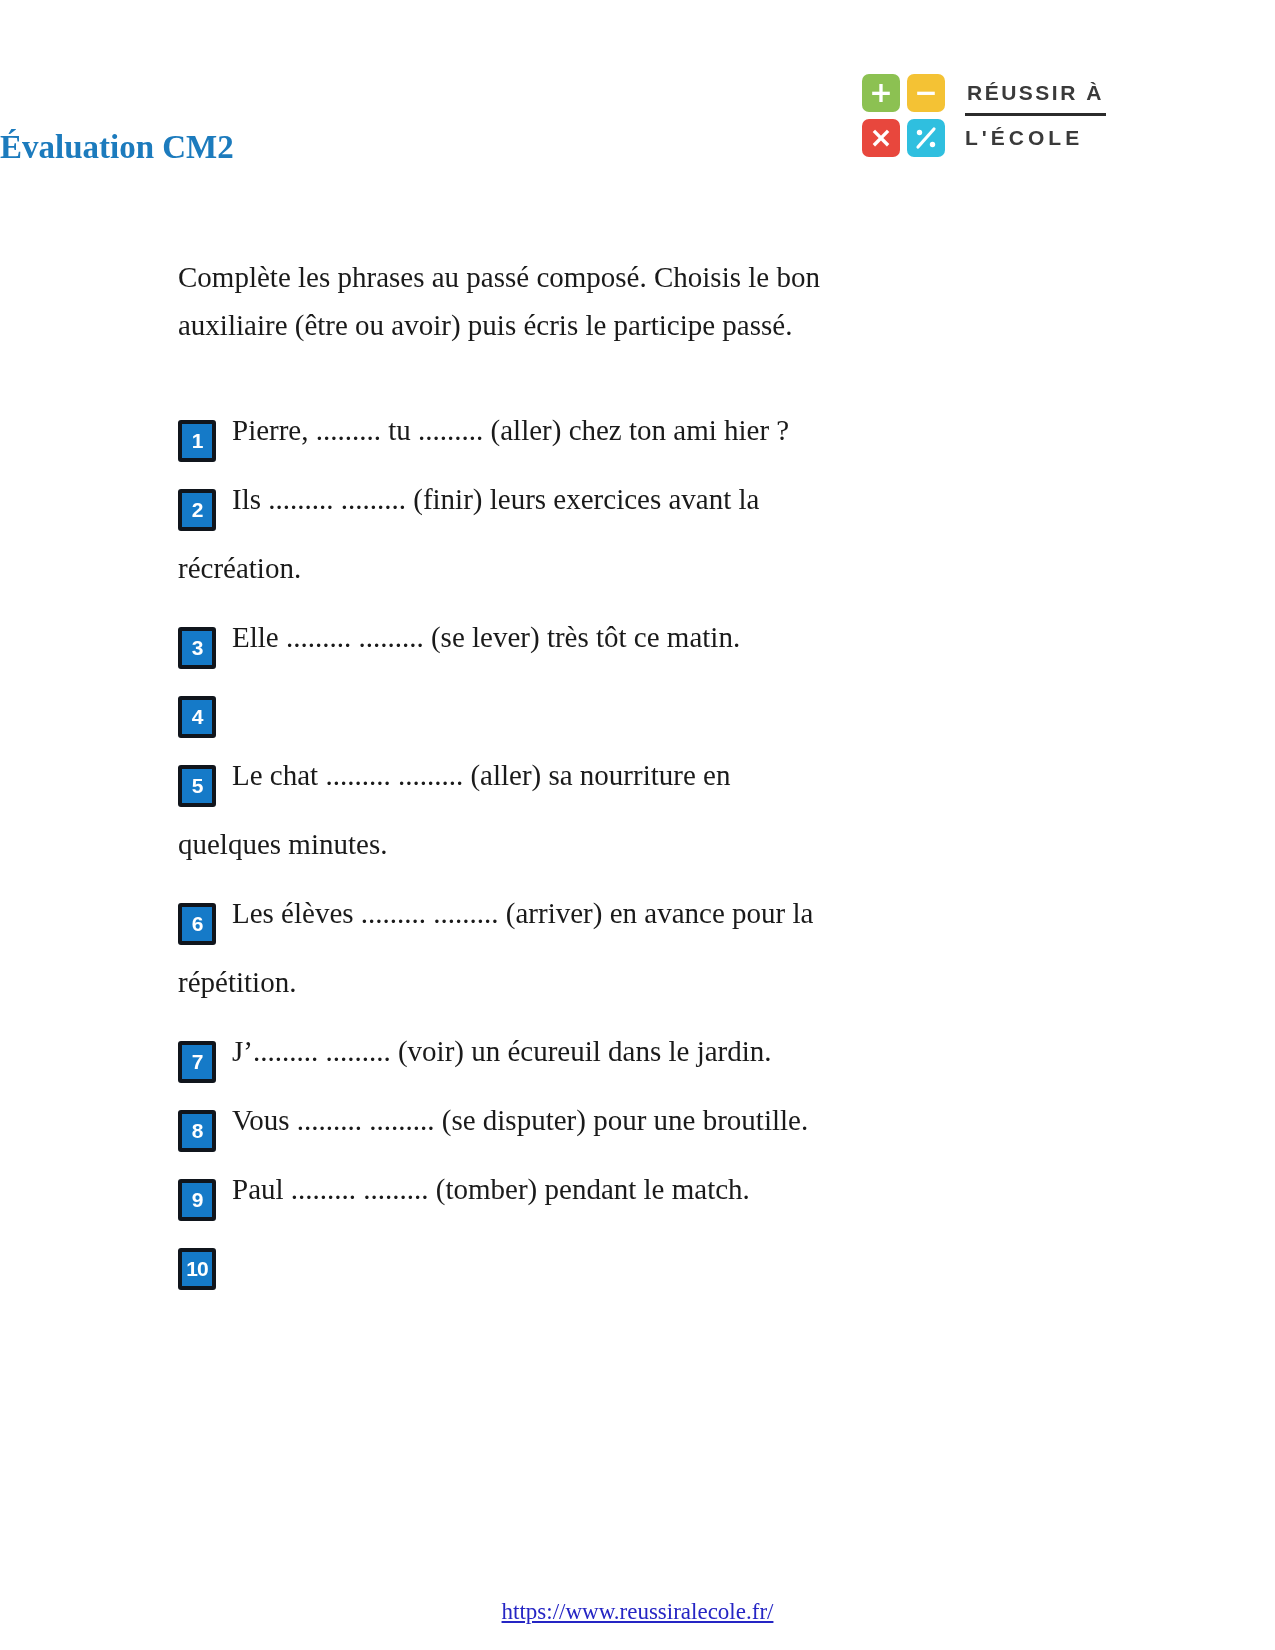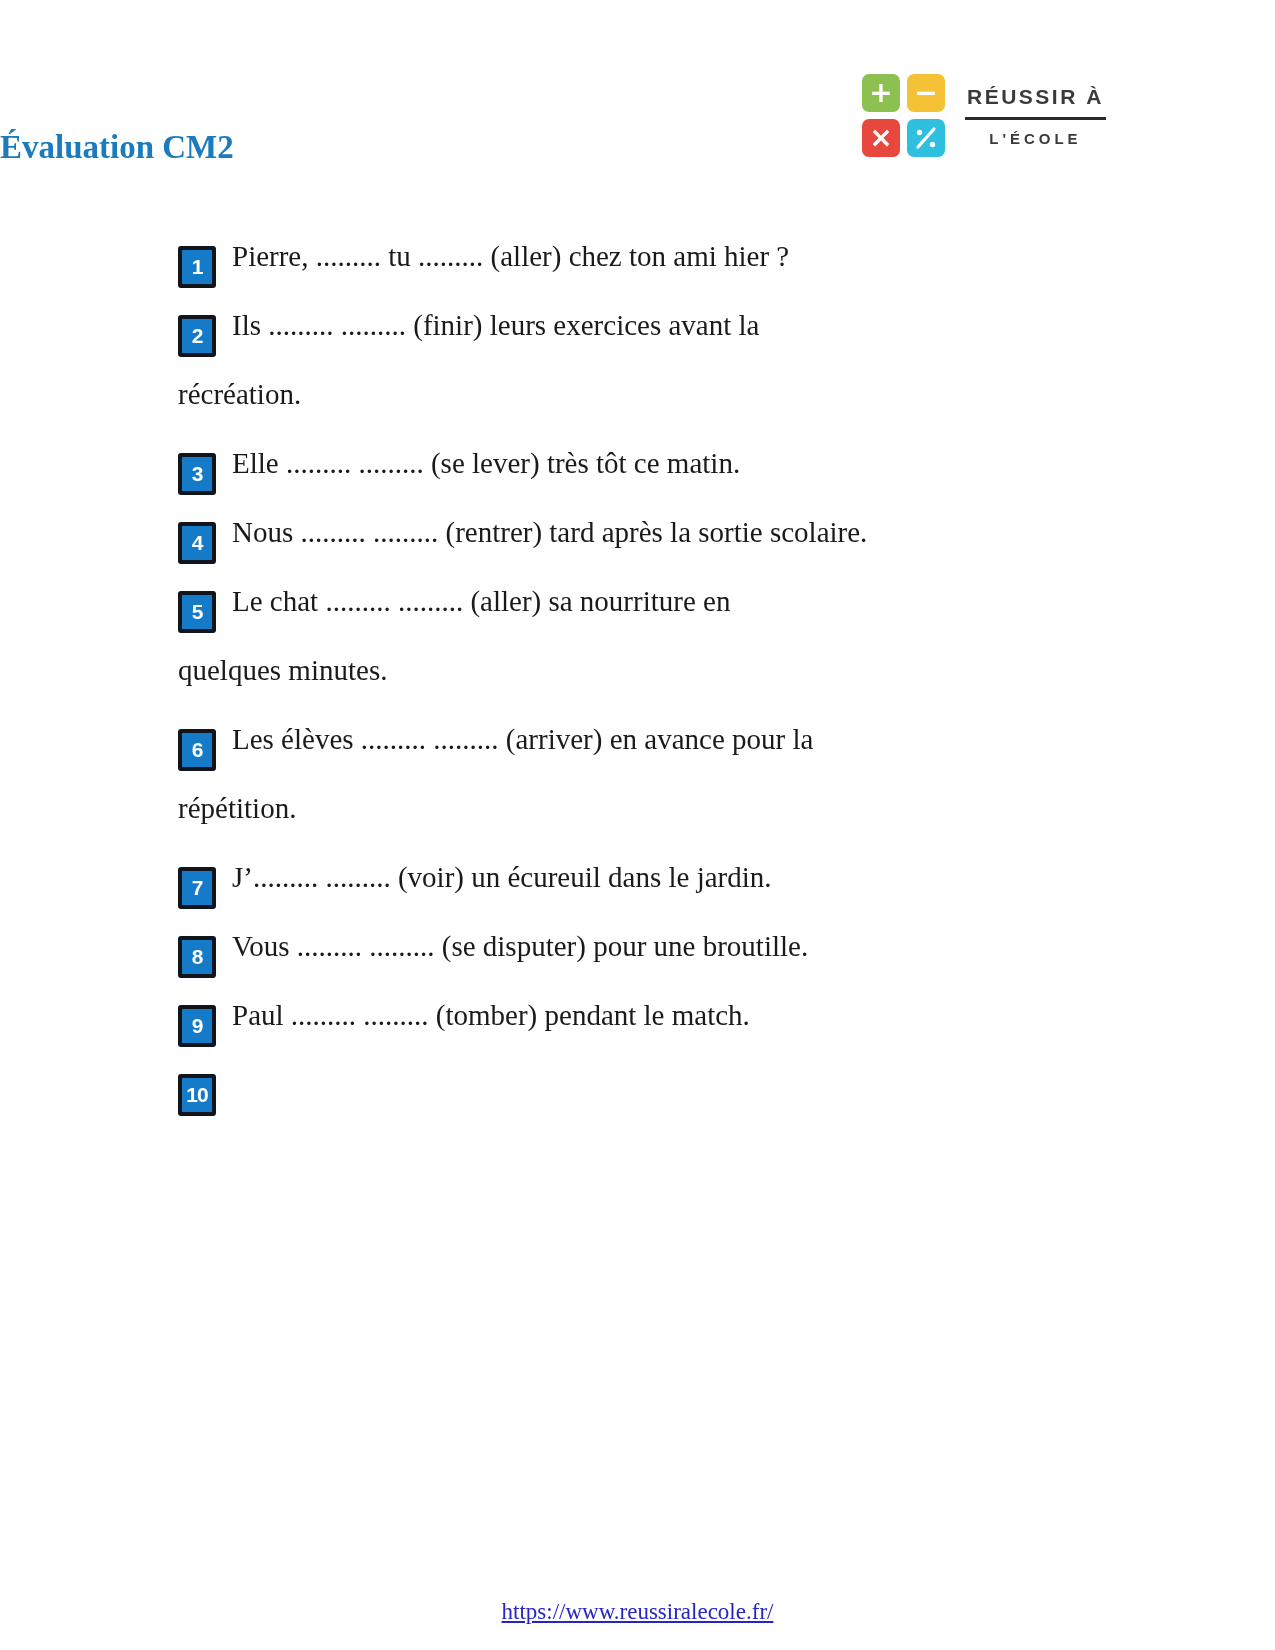--- a/index.html
+++ b/index.html
@@ -34,28 +34,28 @@
     align-items: center;
     justify-content: center;
     color: #ffffff;
     font-family: "DejaVu Sans", sans-serif;
     font-size: 28px;
     font-weight: bold;
     line-height: 1;
   }
   .tile svg { display: block; }
   .wordmark {
-    text-align: center;
+    text-align: left;
     font-family: "Liberation Sans", sans-serif;
     font-weight: bold;
     color: #3a3a3a;
   }
   .wordmark-top   { font-size: 21px; letter-spacing: 2.5px; padding: 0 2px 8px; white-space: nowrap; }
   .wordmark-rule  { border: none; border-top: 3px solid #2b2b2b; margin: 0; }
-  .wordmark-bottom{ font-size: 15px; letter-spacing: 4px; padding-top: 10px; white-space: nowrap; }
+  .wordmark-bottom{ font-size: 21px; letter-spacing: 4px; padding-top: 10px; white-space: nowrap; }
 
   
   .title {
     margin: 0;
     padding-top: 120px;
     text-align: left;
     font-size: 33px;
     line-height: 55px;
     font-weight: bold;
     color: #1c7bbd;
@@ -135,20 +135,22 @@
       <hr class="wordmark-rule">
       <div class="wordmark-bottom">L'ÉCOLE</div>
     </div>
   </div>
 
   <h1 class="title">
     <div>Évaluation CM2</div>
   </h1>
 
   <div class="content">
+    <p class="instructions">Complète les phrases au passé composé. Choisis le bon
+auxiliaire (être ou avoir) puis écris le participe passé.</p>
 
     <ol class="exercises">
       <li class="exercise">
         <span class="badge">
             <span>1</span>
           </span><span class="exercise-text">Pierre, ......... tu ......... (aller) chez ton ami hier ?</span>
       </li>
       <li class="exercise">
         <span class="badge">
             <span>2</span>
@@ -156,21 +158,21 @@
 récréation.</span>
       </li>
       <li class="exercise">
         <span class="badge">
             <span>3</span>
           </span><span class="exercise-text">Elle ......... ......... (se lever) très tôt ce matin.</span>
       </li>
       <li class="exercise">
         <span class="badge">
             <span>4</span>
-          </span><span class="exercise-text">Nous ......... ......... (rentrer) tard après la sortie scolaire.</span>
+          </span>
       </li>
       <li class="exercise">
         <span class="badge">
             <span>5</span>
           </span><span class="exercise-text">Le chat ......... ......... (aller) sa nourriture en
 quelques minutes.</span>
       </li>
       <li class="exercise">
         <span class="badge">
             <span>6</span>

